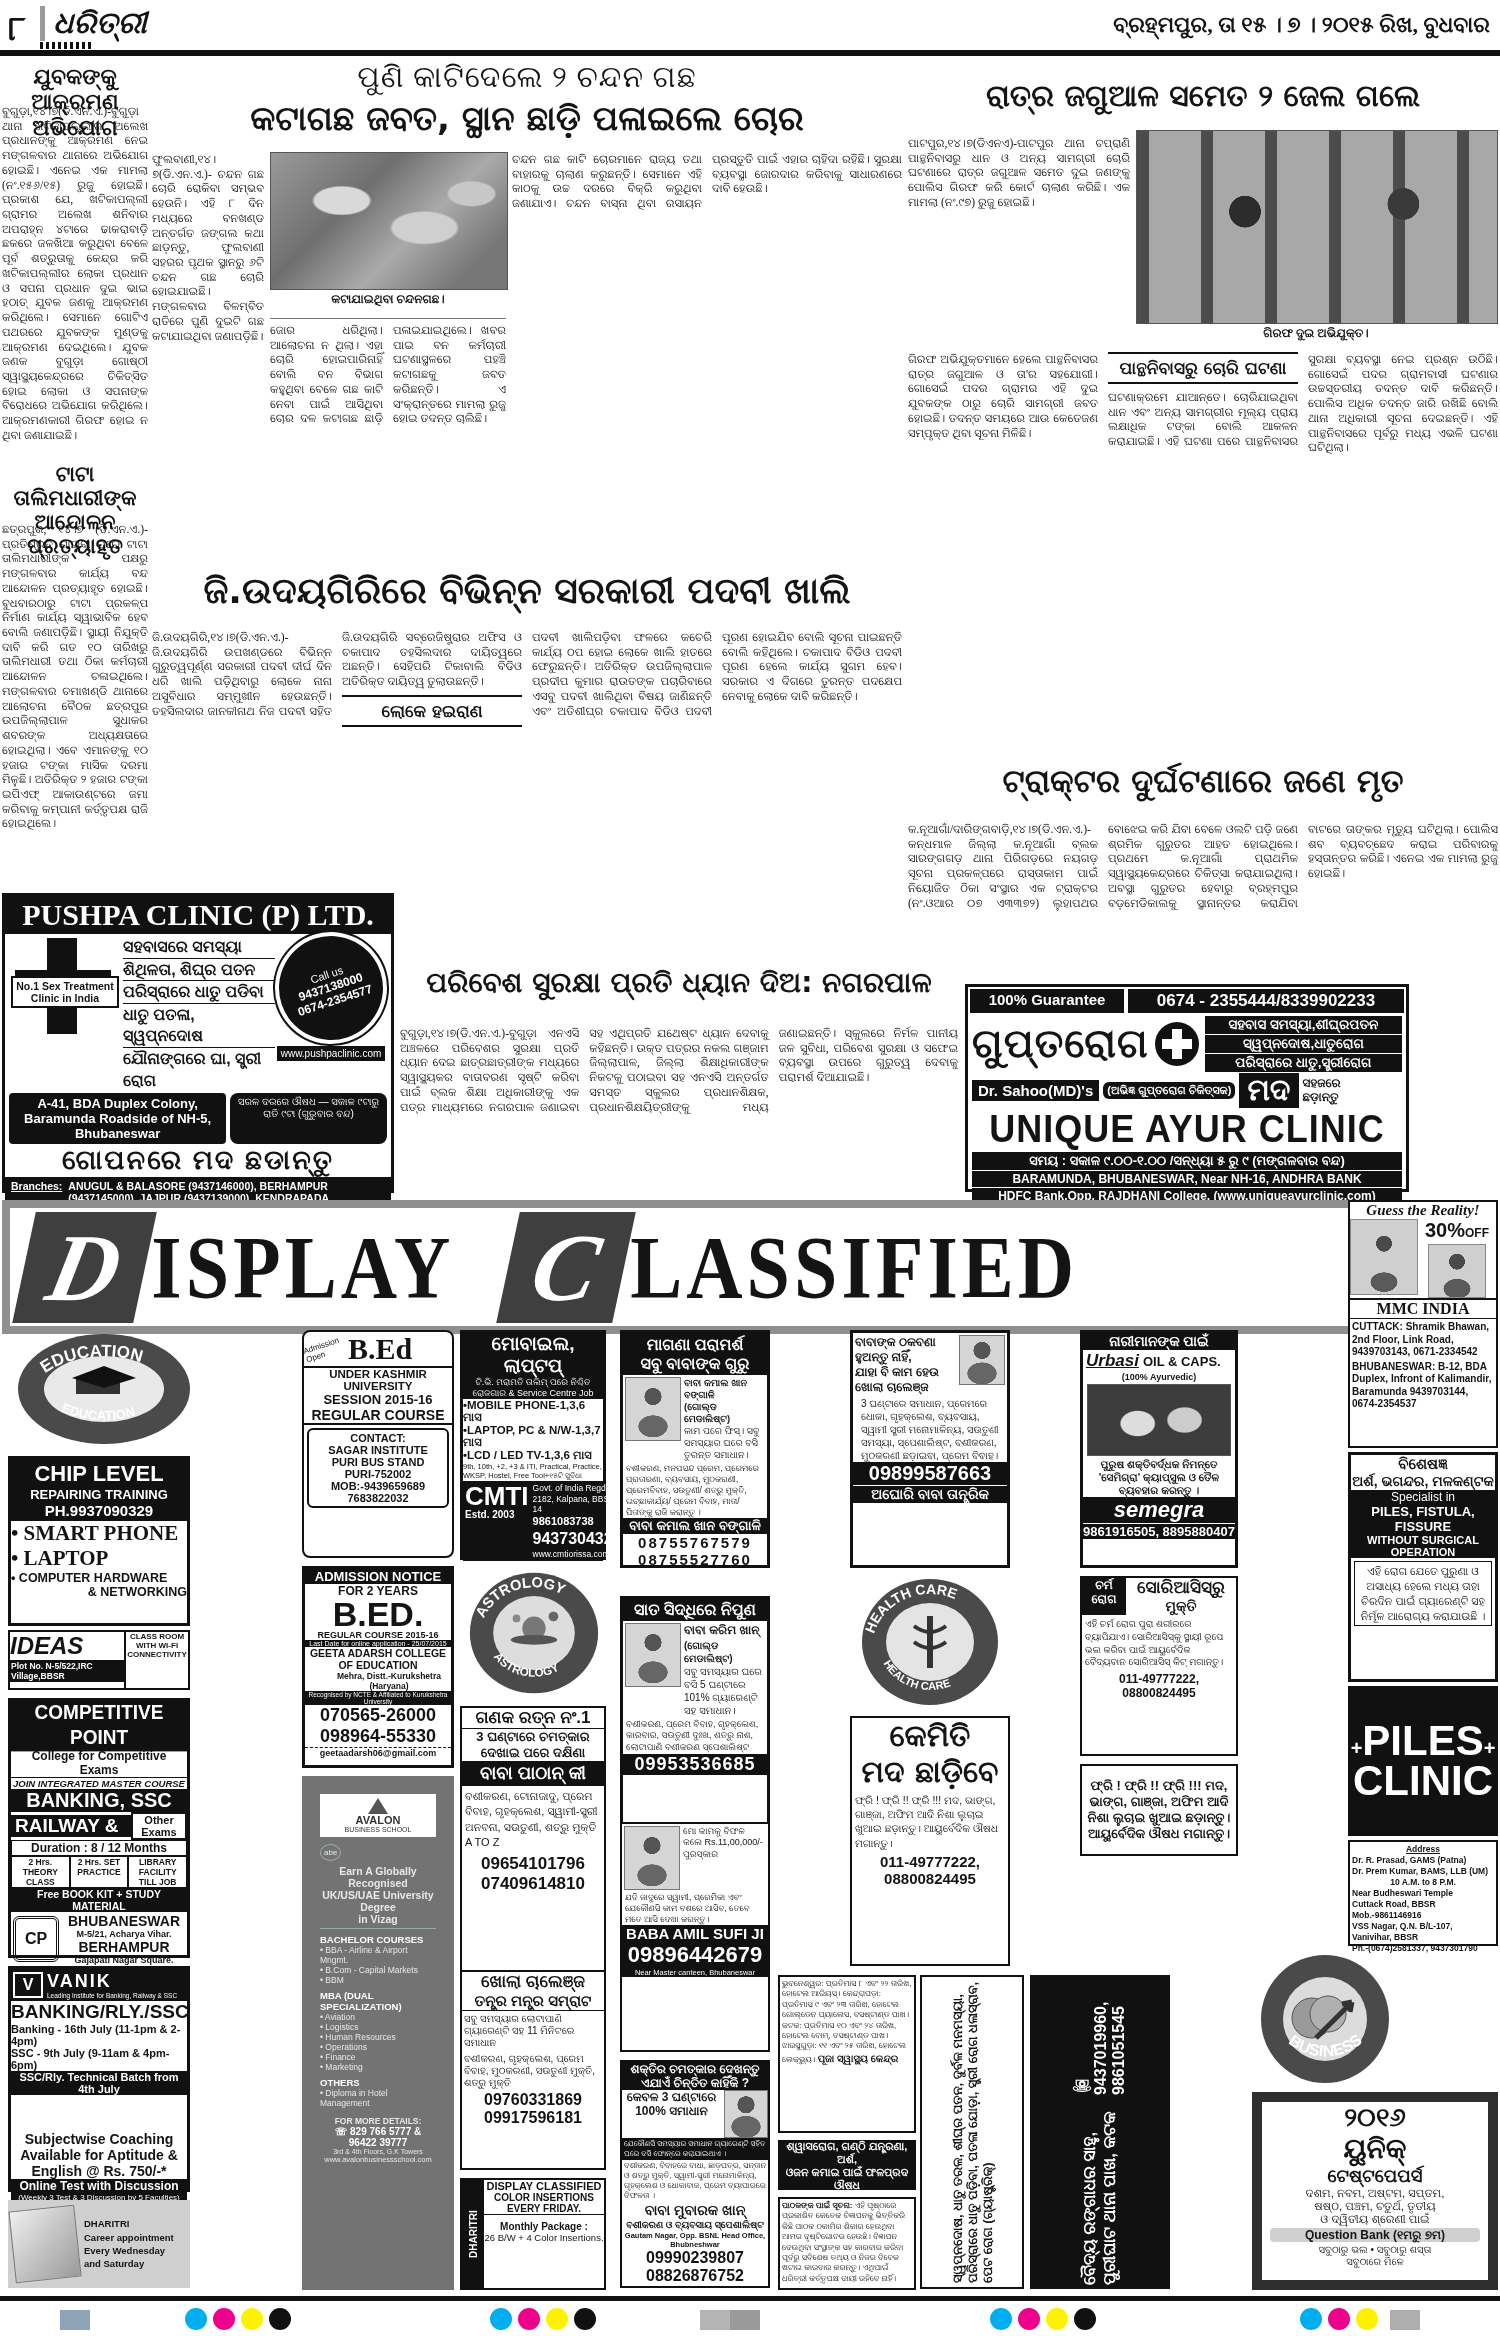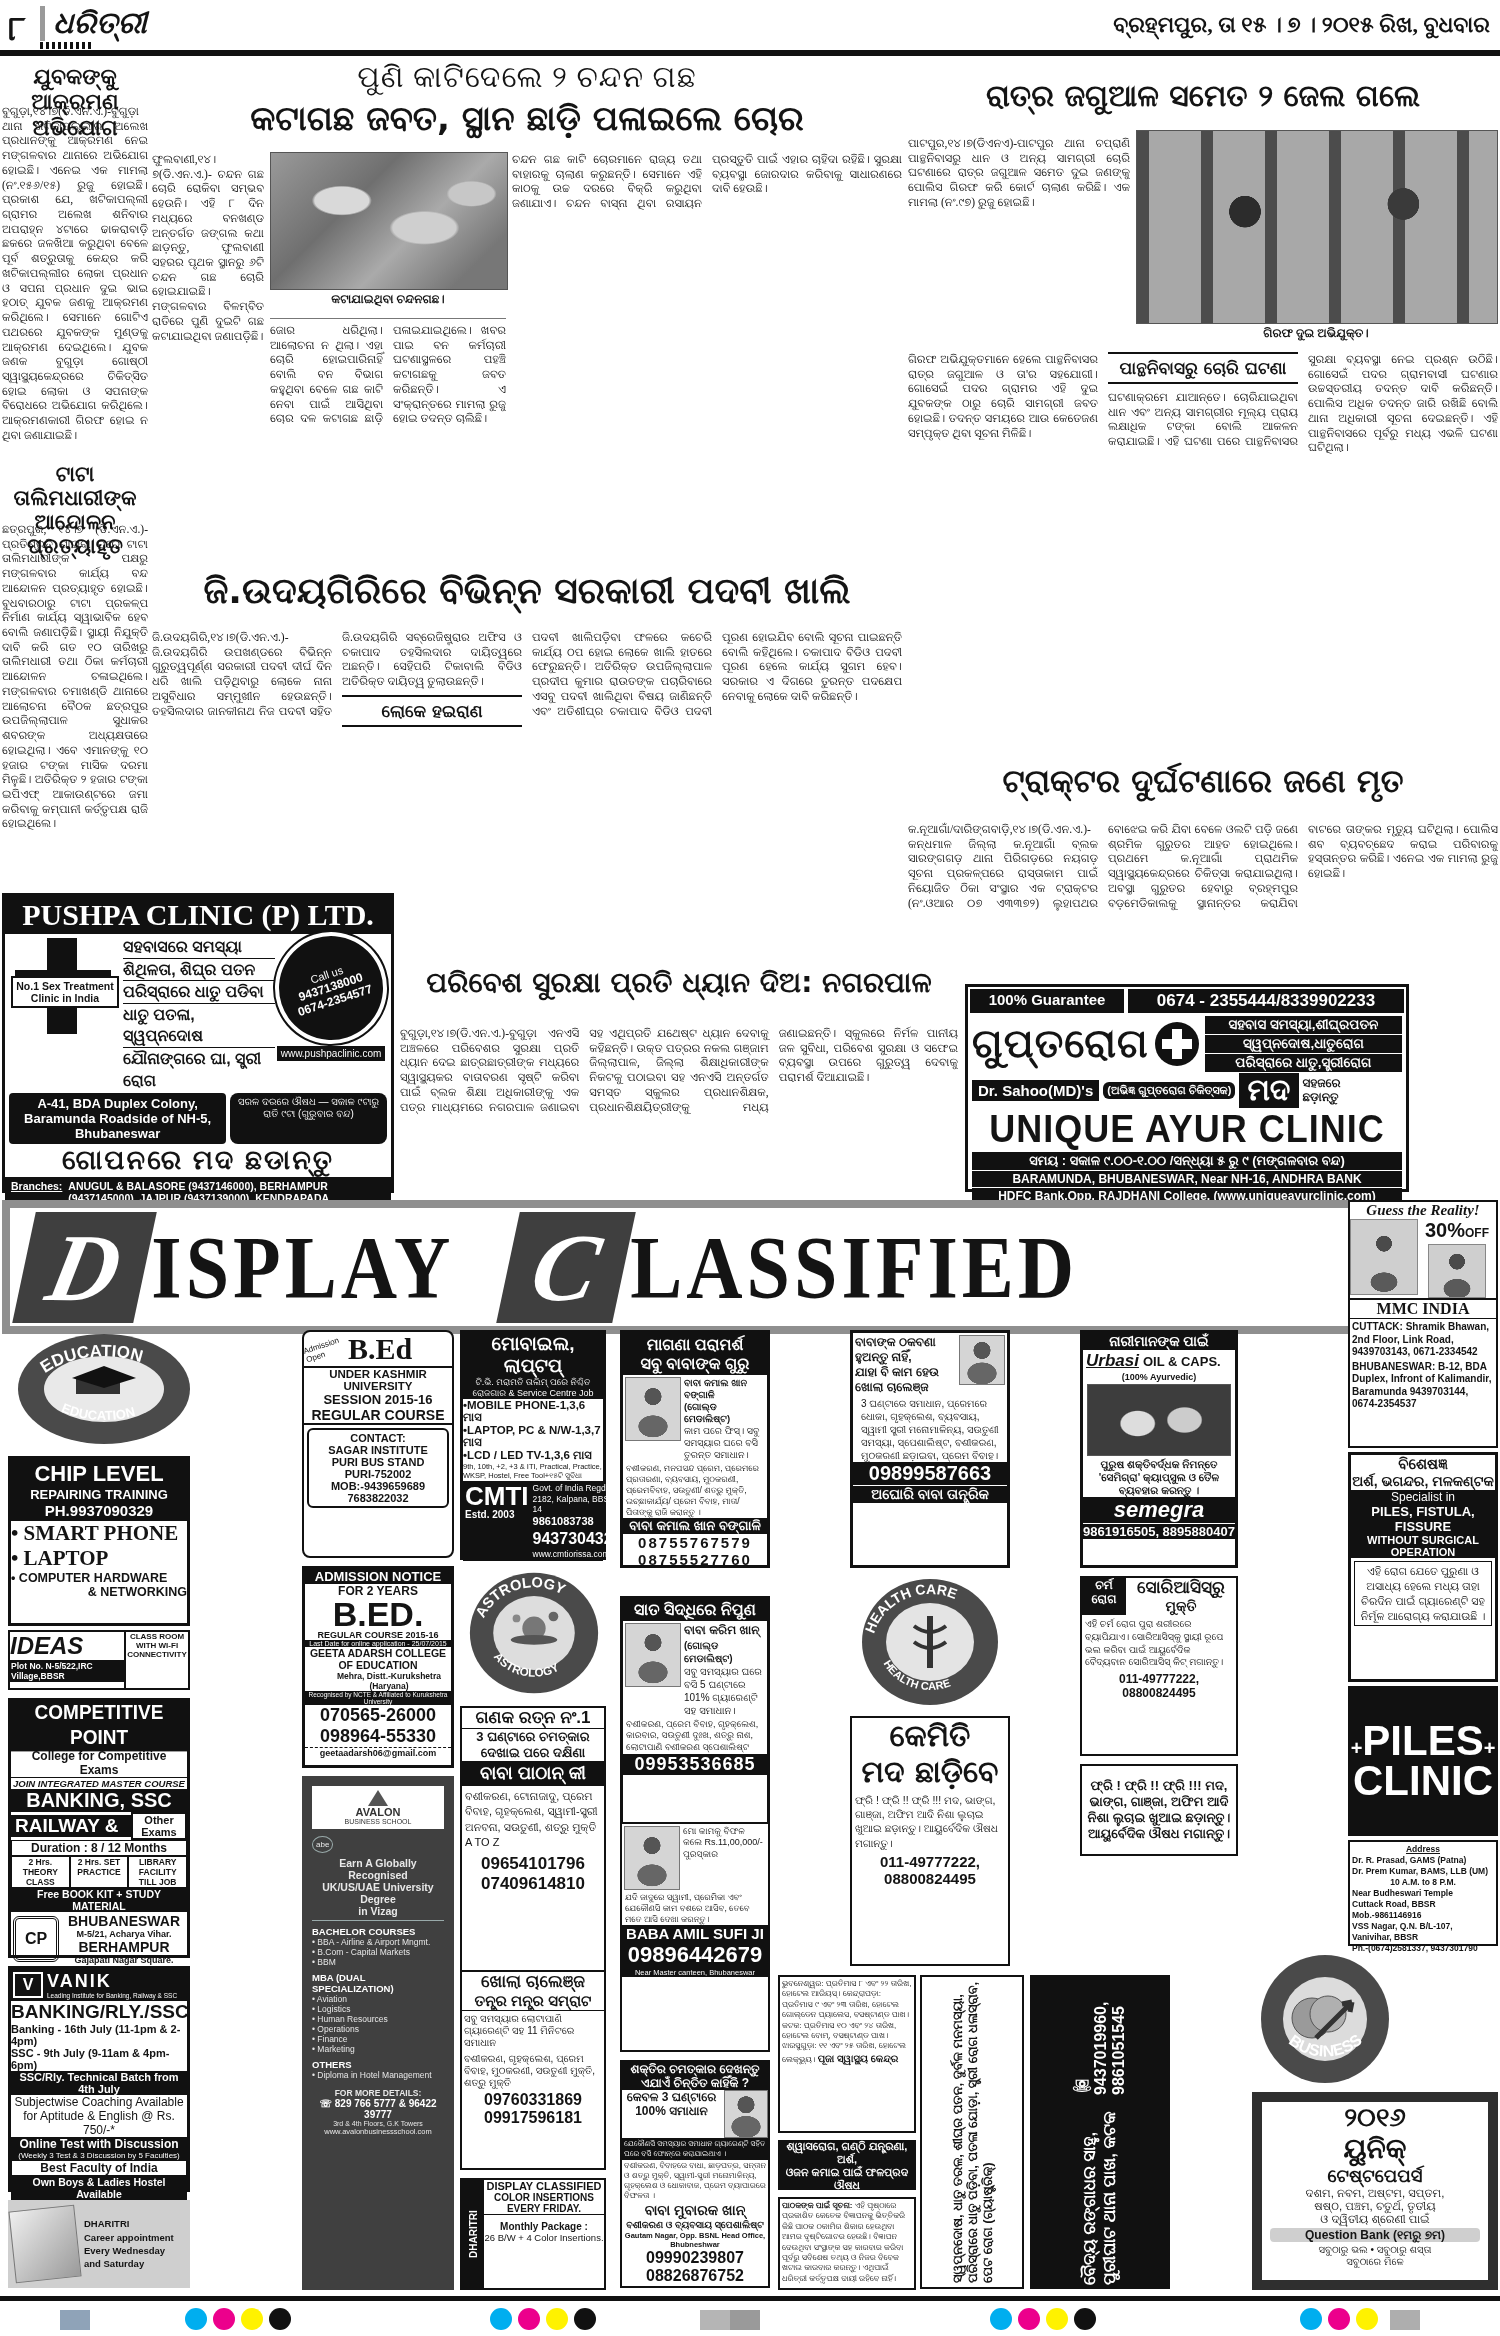--- a/index.html
+++ b/index.html
@@ -281,21 +281,21 @@
       <div style="width:26px;height:22px;border:2px solid #fff;display:flex;align-items:center;justify-content:center;font-weight:bold;">V</div>
       <div>
         <div class="b" style="font-size:18px;letter-spacing:2px;">VANIK</div>
         <div style="font-size:6.5px;">Leading Institute for Banking, Railway &amp; SSC</div>
       </div>
     </div>
     <div class="ctr b" style="font-size:19px;">BANKING/RLY./SSC</div>
     <div class="b" style="font-size:11px;">Banking - 16th July (11-1pm &amp; 2-4pm)</div>
     <div class="b" style="font-size:11px;">SSC - 9th July (9-11am &amp; 4pm-6pm)</div>
     <div class="rev ctr b" style="font-size:11px;">SSC/Rly. Technical Batch from 4th July</div>
-    <div class="ctr" style="font-size:12px;font-weight:normal;">Subjectwise Coaching Available for Aptitude &amp; English @ Rs. 750/-*</div>
+    <div class="ctr" style="font-size:14px;font-weight:bold;margin-top:36px;">Subjectwise Coaching Available for Aptitude &amp; English @ Rs. 750/-*</div>
     <div class="rev ctr b" style="font-size:12px;">Online Test with Discussion</div>
     <div class="rev ctr" style="font-size:8px;">(Weekly 3 Test &amp; 3 Discussion by 5 Faculties)</div>
     <div class="ctr b" style="font-size:12px;border:1px solid #111;">Best Faculty of India</div>
     <div class="rev ctr b" style="font-size:10.5px;">Own Boys &amp; Ladies Hostel Available</div>
     <div class="ctr b" style="font-size:24px;">8093-556677</div>
     <div class="ctr b" style="font-size:7.5px;">1441, Made Easy Building, CRPF Square, BBSR</div>
   </div>
 
   <div class="abs" style="left:8px;top:2200px;width:182px;height:88px;background:#cfcfcf;display:flex;align-items:center;gap:6px;padding:4px;box-sizing:border-box;">
     <div style="width:64px;height:70px;background:linear-gradient(135deg,#efefef,#9a9a9a);border:1px solid #777;transform:rotate(-6deg);"></div>
@@ -332,21 +332,21 @@
     <div class="ctr b" style="font-size:9px;">REGULAR COURSE 2015-16</div>
     <div class="rev ctr" style="font-size:7px;">Last Date for online application - 25/07/2015</div>
     <div class="ctr b" style="font-size:10.5px;">GEETA ADARSH COLLEGE OF EDUCATION</div>
     <div class="ctr b" style="font-size:8.5px;padding-left:22px;">Mehra, Distt.-Kurukshetra (Haryana)</div>
     <div class="rev ctr" style="font-size:6.5px;">Recognised by NCTE &amp; Affiliated to Kurukshetra University</div>
     <div class="ctr b" style="font-size:18px;">070565-26000</div>
     <div class="ctr b" style="font-size:18px;">098964-55330</div>
     <div class="ctr b" style="font-size:9px;border-top:1px dashed #111;">geetaadarsh06@gmail.com</div>
   </div>
 
-  <div class="abs" style="left:302px;top:1776px;width:152px;height:514px;background:#404040;color:#e8e8e8;font-family:'Liberation Sans',sans-serif;box-sizing:border-box;padding:10px;">
+  <div class="abs" style="left:302px;top:1776px;width:152px;height:514px;background:#737373;color:#e8e8e8;font-family:'Liberation Sans',sans-serif;box-sizing:border-box;padding:18px;">
     <div style="background:#fff;color:#333;text-align:center;padding:4px;margin-bottom:4px;">
       <div style="width:0;height:0;border-left:10px solid transparent;border-right:10px solid transparent;border-bottom:16px solid #555;margin:0 auto;"></div>
       <div class="b" style="font-size:11px;">AVALON</div>
       <div style="font-size:7px;">BUSINESS SCHOOL</div>
     </div>
     <div style="font-size:8px;border:1px solid #9aa;display:inline-block;border-radius:50%;padding:3px;">abe</div>
     <div class="ctr b" style="font-size:10.5px;margin-top:4px;">Earn A Globally Recognised</div>
     <div class="ctr b" style="font-size:10.5px;">UK/US/UAE University Degree</div>
     <div class="ctr b" style="font-size:10.5px;border-bottom:1px solid #9aa;padding-bottom:3px;">in Vizag</div>
     <div class="b" style="font-size:9.5px;margin-top:5px;color:#fff;">BACHELOR COURSES</div>

